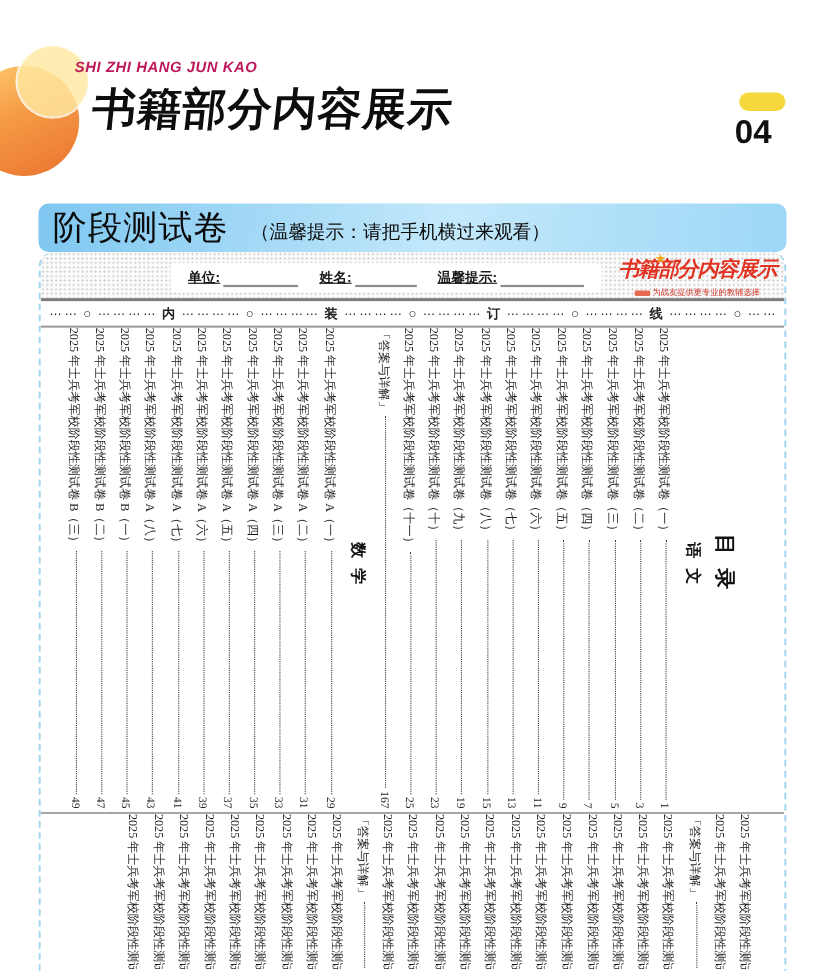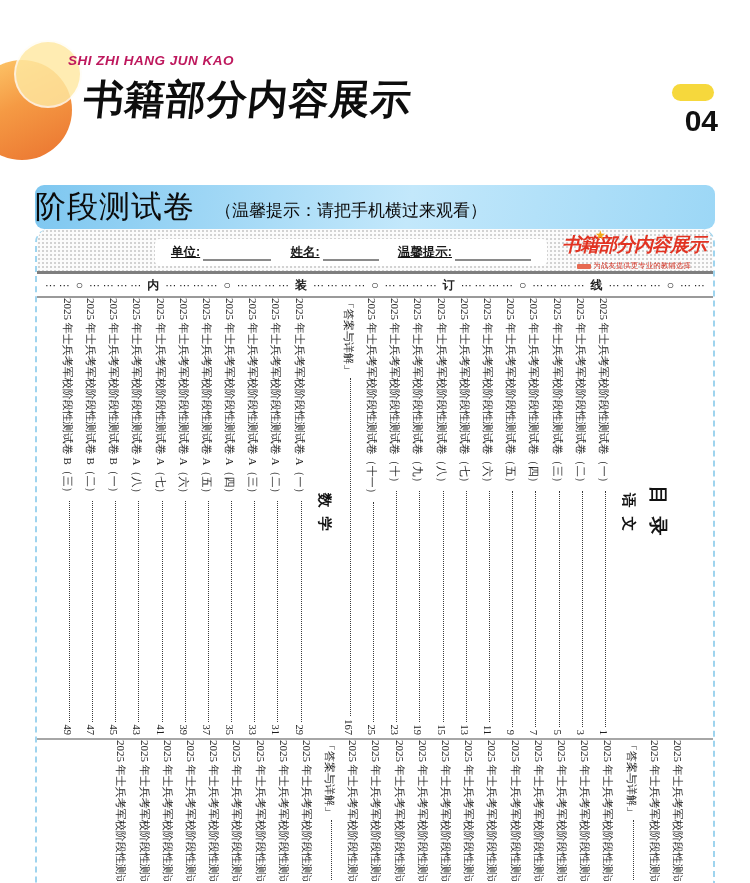--- a/index.html
+++ b/index.html
@@ -10,26 +10,26 @@
   
   .blob-big{position:absolute;left:-28px;top:60px;width:100px;height:100px;border-radius:50%;
     background:linear-gradient(155deg,#fdc76a 5%,#f59a44 45%,#ec7a33 90%);}
   .blob-small{position:absolute;left:14px;top:40px;width:64px;height:64px;border-radius:50%;
     background:#ffe9a2;opacity:.82;border:2px solid rgba(255,255,255,.9);}
   .eyebrow{position:absolute;left:68px;top:53px;font-size:13.5px;font-weight:bold;
     font-style:italic;letter-spacing:.5px;color:#be185d;}
   .main-title{position:absolute;left:84px;top:72px;font-size:40px;font-weight:900;
     transform:skewX(-6deg);letter-spacing:1px;color:#0d0d0d;}
   .pill{position:absolute;left:672px;top:84px;width:42px;height:17px;border-radius:9px;background:#f6d83c;}
-  .page-badge{position:absolute;left:668px;top:104px;width:50px;text-align:right;
+  .page-badge{position:absolute;left:668px;top:104px;width:50px;text-align:left;
     font-size:30px;font-weight:900;color:#111;}
   
   .banner{position:absolute;left:35px;top:185px;width:680px;height:44px;border-radius:9px;
     background:linear-gradient(100deg,#7ec7f0 0%,#c3e8fb 55%,#9cd7f6 100%);
-    display:flex;align-items:center;box-sizing:border-box;white-space:nowrap;}
+    display:flex;align-items:center;padding-left:13px;box-sizing:border-box;white-space:nowrap;}
   .banner-title{font-size:31px;font-weight:500;color:#0b0b0b;letter-spacing:1px;}
   .banner-hint{font-size:17px;color:#0b0b0b;margin-left:20px;padding-top:6px;}
   
   .paper{position:absolute;left:35px;top:229px;width:680px;height:654px;box-sizing:border-box;
     background:#fff;border-left:2px dashed #9fd4ee;border-right:2px dashed #9fd4ee;
     border-top-left-radius:14px;border-top-right-radius:14px;overflow:hidden;}
   .form-strip{position:relative;height:42px;
     background-color:#fbfbfb;
     background-image:radial-gradient(#d2d2d2 0.8px,transparent 0.9px);
     background-size:4px 4px;

